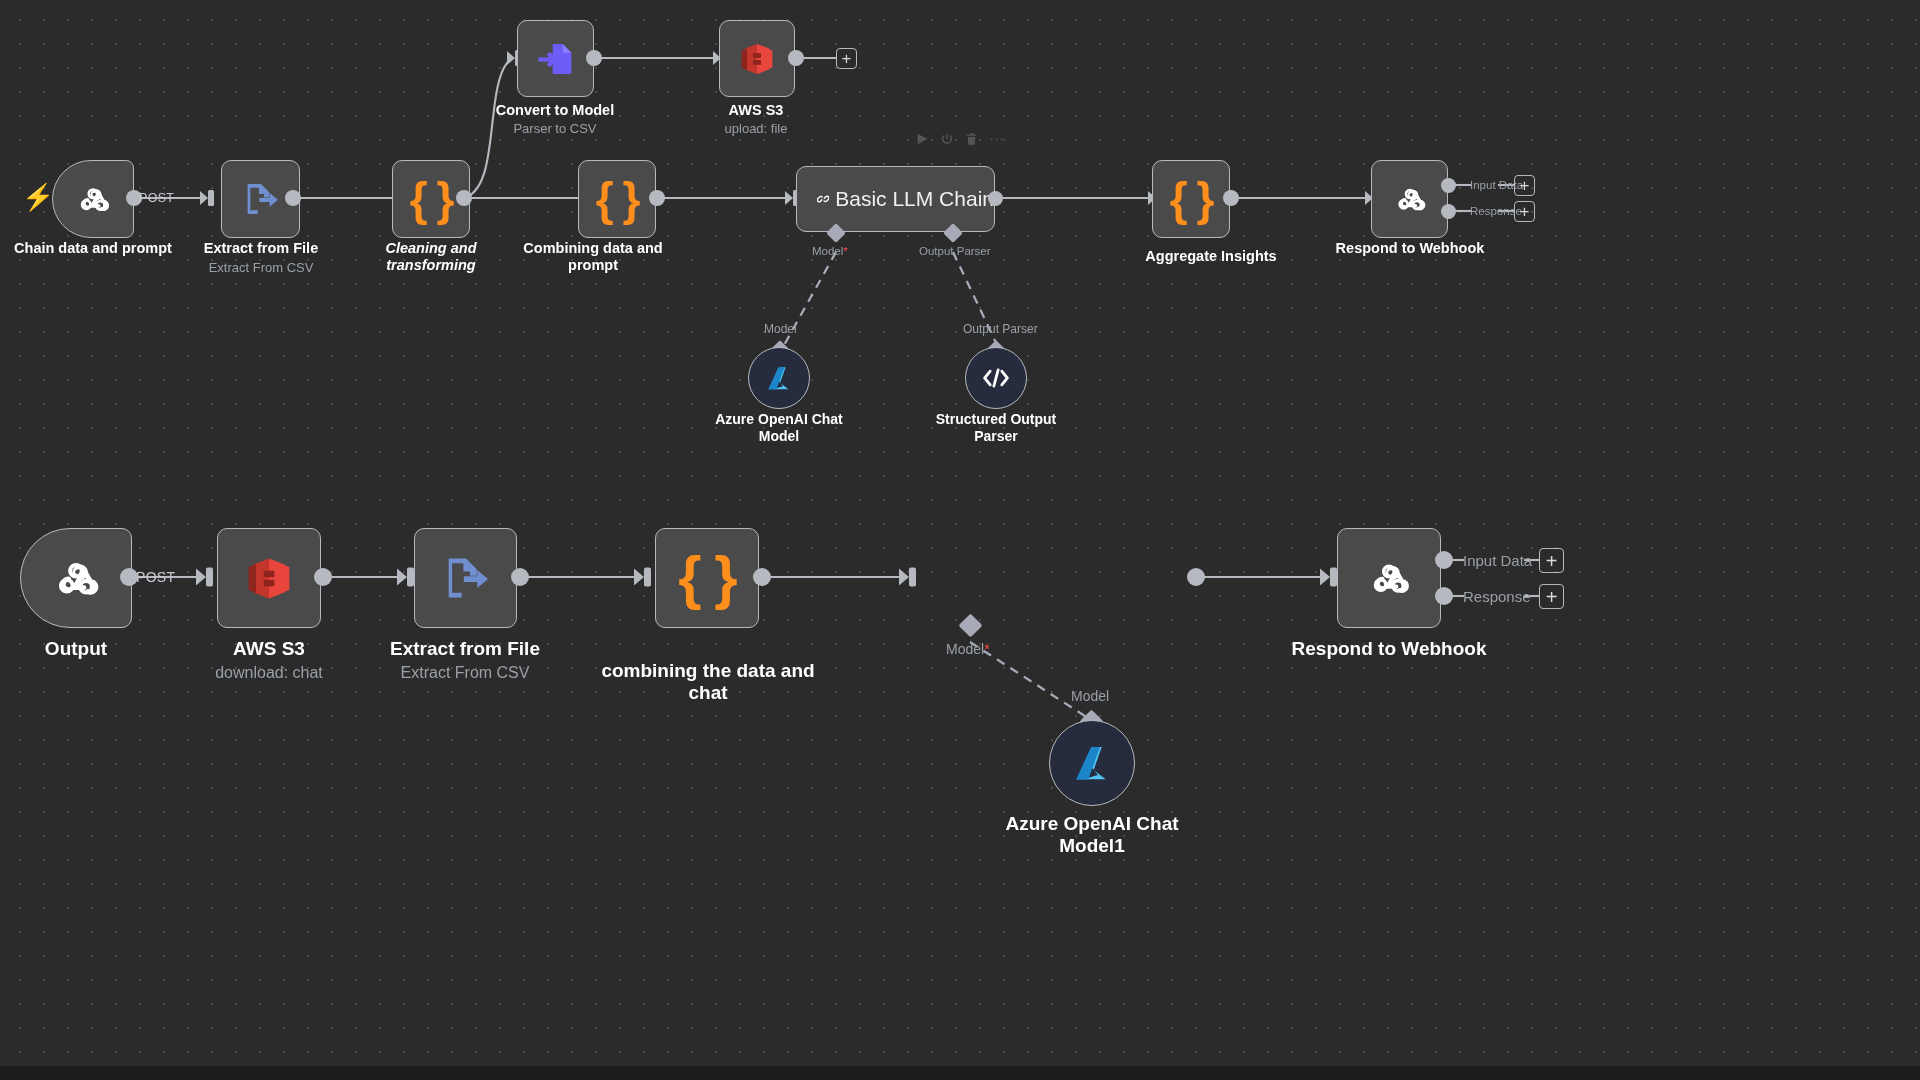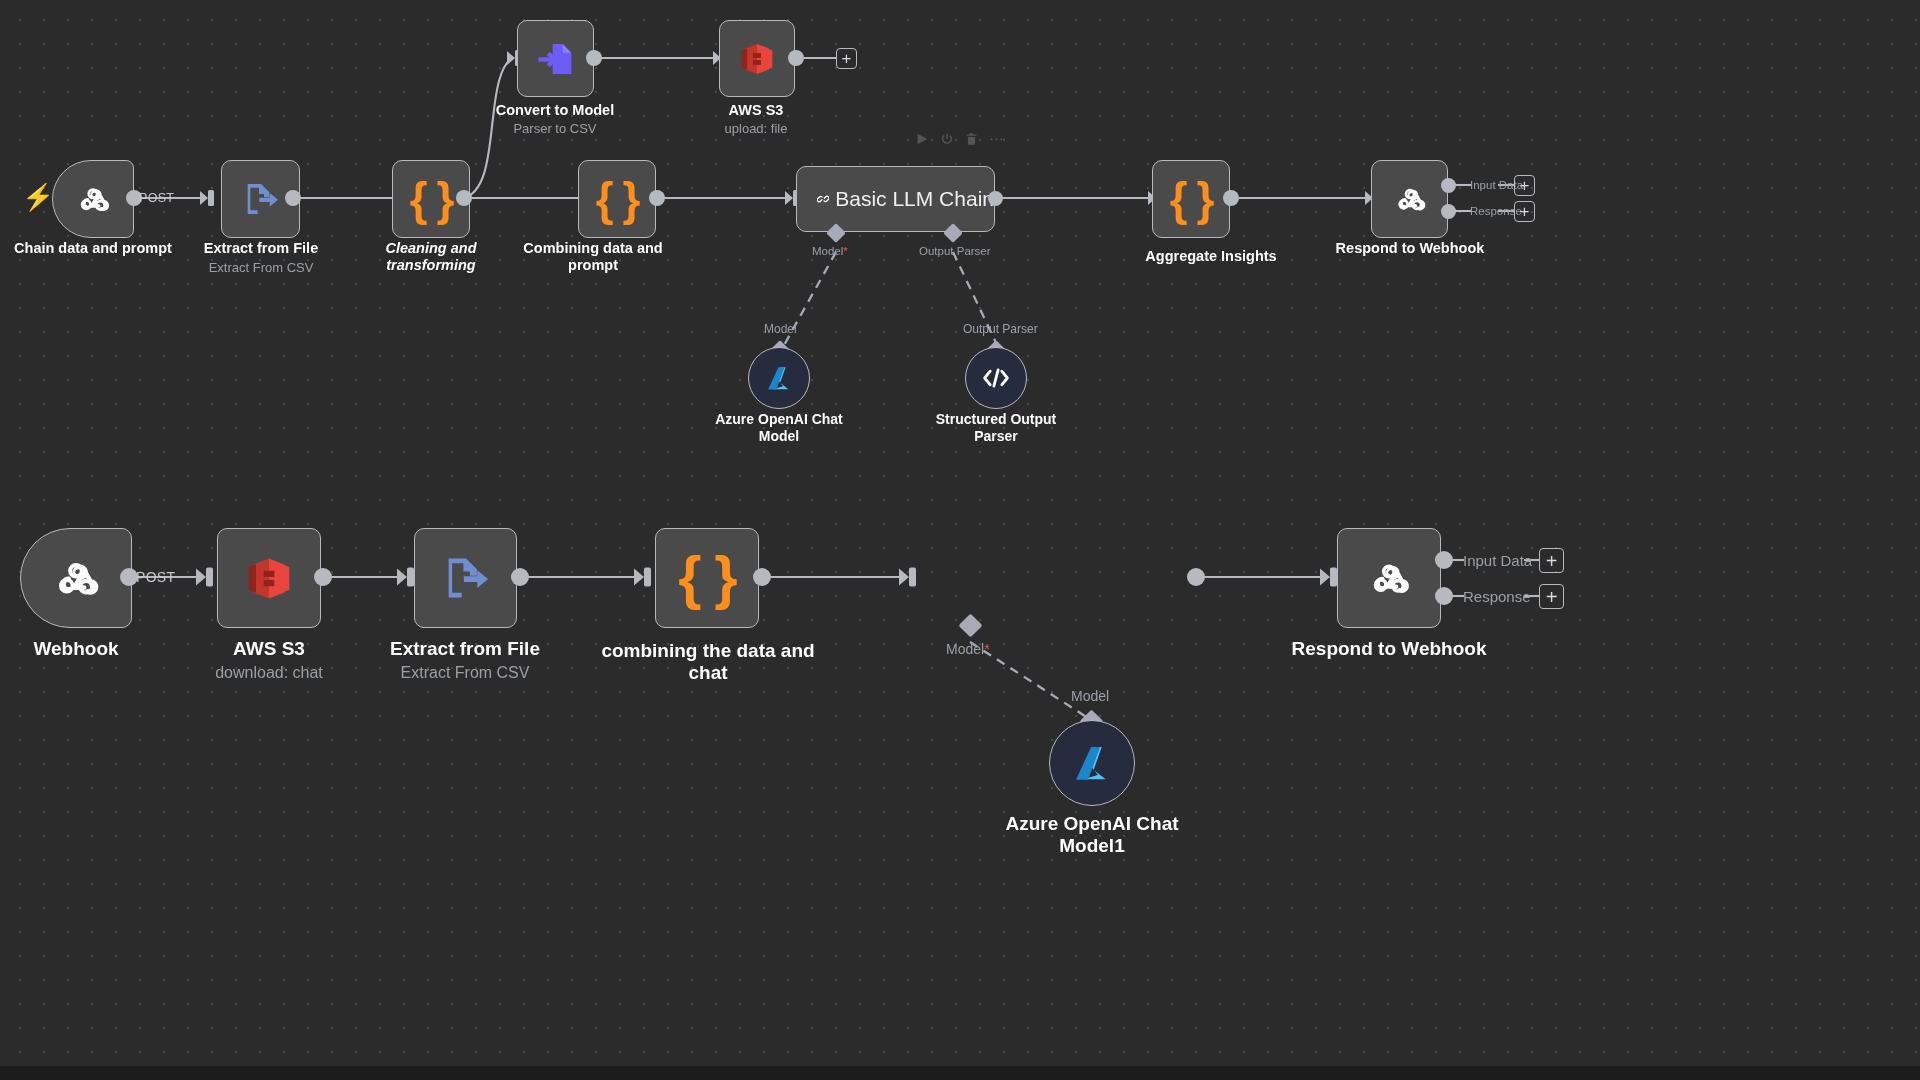--- a/index.html
+++ b/index.html
@@ -326,21 +326,21 @@
   <div class="node trigger" style="left:20px; top:528px; width:112px; height:100px;">
     <svg width="58" height="58" viewBox="0 0 24 24">
       <path fill="#ffffff" d="M10.6 10.2a3.2 3.2 0 1 1 4.1 2.5l-.3.1-2.1 3.6a1 1 0 0 1-1.8-1l2.4-4.1.3-.5a1.2 1.2 0 1 0-1.5-.9 1 1 0 1 1-1.1.3zM6.3 16.3a3.2 3.2 0 0 1 2.6-4.9 1 1 0 0 1 .1 2 1.2 1.2 0 1 0 1.1 1.6h5.2a1 1 0 1 1 0 2H9.5a3.2 3.2 0 0 1-3.2-.7zM17.9 12.5a3.2 3.2 0 1 1-1.4 6 1 1 0 0 1 .6-1.9 1.2 1.2 0 1 0 .3-2.3l-2.6-4.5a1 1 0 0 1 1.7-1l2.4 4.2z"></path>
       <circle cx="12" cy="9" r="2.4" fill="none" stroke="#fff" stroke-width="1.7"></circle>
       <circle cx="8.2" cy="15.2" r="2.4" fill="none" stroke="#fff" stroke-width="1.7"></circle>
       <circle cx="16.2" cy="15.6" r="2.4" fill="none" stroke="#fff" stroke-width="1.7"></circle>
     </svg>
   </div>
   <div class="dot" style="left:120px; top:568px; width:18px; height:18px;"></div>
   <div class="post-label" style="left:136px; top:569px; font-size:14px;">POST</div>
-  <div class="nlabel" style="left:0px; top:638px; width:152px; font-size:19px;">Webhook</div>
+  <div class="nlabel" style="left:0px; top:638px; width:152px; font-size:19px;">Output</div>
 
   <svg class="inarrow" style="left:196px; top:565px;" width="26" height="24" viewBox="0 0 26 24">
     <path fill="#b6bac0" d="M0 3.5 L10 12 L0 20.5 Z"></path>
       <rect x="10" y="2.5" width="7" height="19" rx="1.8" fill="#b6bac0"></rect>
   </svg>
   <div class="node" style="left:217px; top:528px; width:104px; height:100px;">
     <svg width="50" height="53" viewBox="0 0 24 26">
       <path fill="#c4352b" d="M4.2 6.2 12 3.2v19.6L4.2 19.8z"></path>
       <path fill="#e8453c" d="M19.8 6.2 12 3.2v19.6l7.8-3z"></path>
       <path fill="#8e241d" d="M2 7.4 5.6 6v14L2 18.6z"></path>
@@ -368,21 +368,21 @@
   <div class="nsub" style="left:375px; top:663px; width:180px; font-size:16px;">Extract From CSV</div>
 
   <svg class="inarrow" style="left:634px; top:565px;" width="26" height="24" viewBox="0 0 26 24">
     <path fill="#b6bac0" d="M0 3.5 L10 12 L0 20.5 Z"></path>
       <rect x="10" y="2.5" width="7" height="19" rx="1.8" fill="#b6bac0"></rect>
   </svg>
   <div class="node" style="left:655px; top:528px; width:104px; height:100px;">
     <span class="codeglyph" style="font-size:60px;">{ }</span>
   </div>
   <div class="dot" style="left:753px; top:568px; width:18px; height:18px;"></div>
-  <div class="nlabel" style="left:598px; top:640px; width:220px; font-size:19px;">combining the data and
+  <div class="nlabel" style="left:598px; top:660px; width:220px; font-size:19px;">combining the data and
 chat</div>
 
   <svg class="inarrow" style="left:899px; top:565px;" width="26" height="24" viewBox="0 0 26 24">
     <path fill="#b6bac0" d="M0 3.5 L10 12 L0 20.5 Z"></path>
       <rect x="10" y="2.5" width="7" height="19" rx="1.8" fill="#b6bac0"></rect>
   </svg>
   <div class="dot" style="left:1187px; top:568px; width:18px; height:18px;"></div>
 
   <div class="diamond" style="left:962px; top:617px; width:17px; height:17px;"></div>
   <div class="conn-label" style="left:946px; top:641px; font-size:14px;"><span>Model</span><span class="req">*</span></div>

